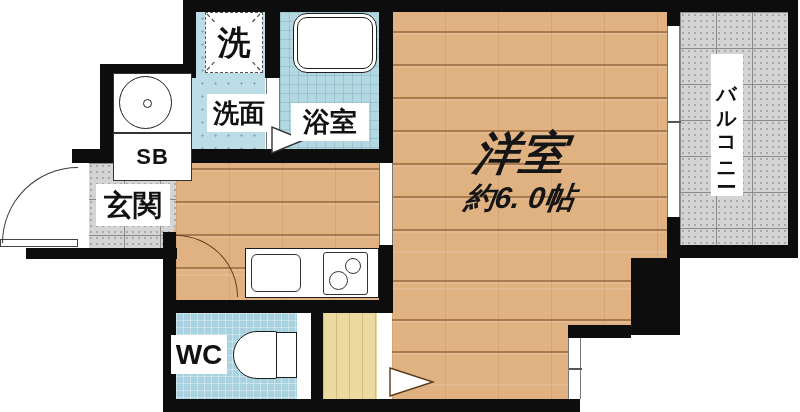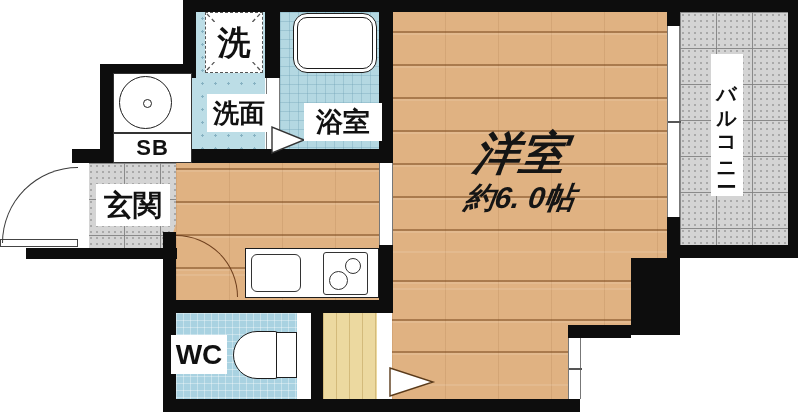--- a/index.html
+++ b/index.html
@@ -121,21 +121,21 @@
       <line x1="54" y1="1" x2="31" y2="25" stroke="#555" stroke-width="1.3" stroke-dasharray="4 3"></line>
       <line x1="1" y1="57" x2="24" y2="32" stroke="#555" stroke-width="1.3" stroke-dasharray="4 3"></line>
       <line x1="54" y1="57" x2="31" y2="32" stroke="#555" stroke-width="1.3" stroke-dasharray="4 3"></line>
     </svg>
   </div>
 
   <div class="fixture thin" style="left:113px;top:73px;width:79px;height:60px;border-color:#333;"></div>
   <div class="fixture round" style="left:119px;top:76px;width:53px;height:53px;background:transparent;"></div>
   <div class="fixture thin round" style="left:143px;top:99px;width:9px;height:9px;border-color:#222;"></div>
 
-  <div class="label-box" style="left:113px;top:133px;width:79px;height:30px;border:1px solid #333;box-sizing:border-box;font-size:22px;letter-spacing:1px;">
+  <div class="label-box" style="left:113px;top:133px;width:79px;height:48px;border:1px solid #333;box-sizing:border-box;font-size:22px;letter-spacing:1px;">
     <span>SB</span>
   </div>
 
   <div class="fixture" style="left:293px;top:13px;width:84px;height:60px;border-radius:14px;">
     <div class="abs" style="left:3px;top:3px;right:3px;bottom:3px;border:1px solid #1d1d1d;border-radius:10px;"></div>
   </div>
 
   <div class="fixture" style="left:245px;top:248px;width:134px;height:50px;"></div>
   <div class="fixture thin" style="left:251px;top:254px;width:50px;height:38px;border-radius:6px;border-color:#333;"></div>
   <div class="fixture thin" style="left:323px;top:252px;width:45px;height:43px;border-radius:3px;border-color:#333;"></div>
@@ -144,21 +144,21 @@
 
   <div class="fixture" style="left:233px;top:331px;width:46px;height:48px;border-radius:24px 4px 4px 24px;"></div>
   <div class="fixture" style="left:276px;top:332px;width:21px;height:46px;"></div>
 
   <div class="label-box" style="left:213px;top:22px;width:42px;height:40px;font-size:33px;font-weight:600;">
     <span>洗</span>
   </div>
   <div class="label-box" style="left:196px;top:94px;width:64px;height:38px;font-size:26px;margin-left:11px;">
     <span>洗面</span>
   </div>
-  <div class="label-box" style="left:291px;top:103px;width:78px;height:38px;font-size:27px;margin-left:13px;">
+  <div class="label-box" style="left:291px;top:103px;width:78px;height:38px;font-size:27px;">
     <span>浴室</span>
   </div>
   <div class="label-box" style="left:96px;top:184px;width:74px;height:42px;font-size:29px;">
     <span>玄関</span>
   </div>
   <div class="label-box" style="left:171px;top:335px;width:56px;height:39px;font-size:28px;text-align:center;">
     <span>WC</span>
   </div>
   <div class="label-plain" style="left:455px;top:126px;width:130px;height:54px;font-size:46px;">
     <span>洋室</span>

